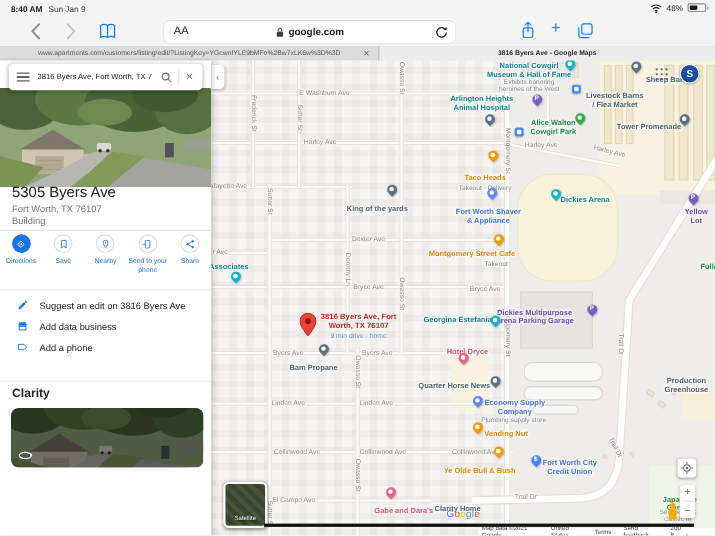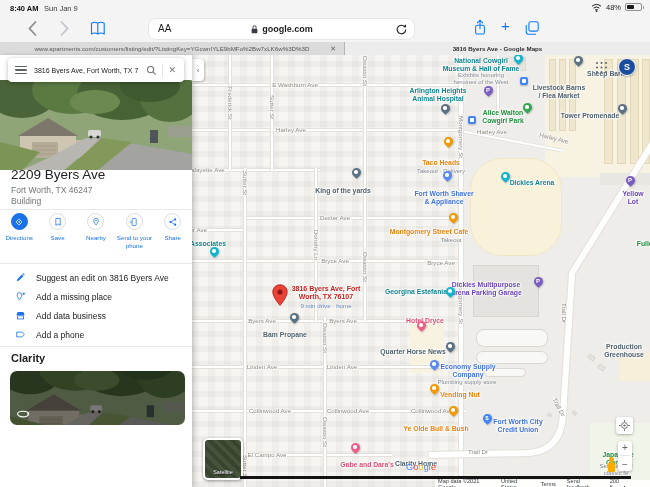--- a/index.html
+++ b/index.html
@@ -427,22 +427,22 @@
             <circle cx="91" cy="57" r="1.6" fill="#333"></circle>
               <circle cx="98" cy="57" r="1.6" fill="#333"></circle>
             <rect x="150" y="50" width="8" height="13" fill="#4e5458"></rect>
             <rect x="168" y="46" width="24" height="11" fill="#9aa08f"></rect>
           </g>
         </defs>
         <use href="#heroScene"></use>
       </svg>
     </div>
 
-    <div class="ptitle">2209 Byers Ave</div>
-    <div class="paddr">Fort Worth, TX 46247</div>
+    <div class="ptitle">5305 Byers Ave</div>
+    <div class="paddr">Fort Worth, TX 76107</div>
     <div class="pcat">Building</div>
     <div class="pdiv" style="top:154px"></div>
 
     <div class="actions">
       <div class="act">
         <span class="act-c fill">
             <svg width="10" height="10" viewBox="0 0 16 16">
               <rect x="4.6" y="4.6" width="6.8" height="6.8" rx="1" transform="rotate(45 8 8)" fill="none" stroke="#fff" stroke-width="1.3"></rect>
               <path d="M6 8 h3.4 M8.3 6.9 L9.6 8 L8.3 9.1" stroke="#fff" stroke-width="1" fill="none"></path>
             </svg>
@@ -494,29 +494,20 @@
         <span class="ic">
             <svg width="11" height="11" viewBox="0 0 16 16">
               <path d="M2.5 13.5 l1-3.2 L10 3.8 l2.2 2.2 L5.7 12.5 z M10.8 3 l1.2-1.2 2.2 2.2 L13 5.2 z" fill="#1a73e8"></path>
             </svg>
           </span>
         <span class="lb">Suggest an edit on 3816 Byers Ave</span>
       </div>
       <div class="mi">
         <span class="ic">
             <svg width="11" height="11" viewBox="0 0 16 16">
-              <path d="M6.5 2.5 a3.4 3.4 0 0 1 3.4 3.4 c0 2.5-3.4 7-3.4 7 s-3.4-4.5-3.4-7 A3.4 3.4 0 0 1 6.5 2.5 z" stroke="#1a73e8" stroke-width="1.2" fill="none"></path>
-              <path d="M12.8 2 v4 M10.8 4 h4" stroke="#1a73e8" stroke-width="1.2"></path>
-            </svg>
-          </span>
-        <span class="lb">Add a missing place</span>
-      </div>
-      <div class="mi">
-        <span class="ic">
-            <svg width="11" height="11" viewBox="0 0 16 16">
               <path d="M2.5 6 L3.8 3 h8.4 L13.5 6 v1.5 h-11 z" fill="#1a73e8"></path>
               <rect x="3.5" y="8.5" width="9" height="4.5" stroke="#1a73e8" stroke-width="1.2" fill="none"></rect>
             </svg>
           </span>
         <span class="lb">Add data business</span>
       </div>
       <div class="mi">
         <span class="ic">
             <svg width="11" height="11" viewBox="0 0 16 16">
               <path d="M2.5 4.5 h7.5 l3.5 3.5 -3.5 3.5 H2.5 z" stroke="#1a73e8" stroke-width="1.2" fill="none" stroke-linejoin="round"></path>

